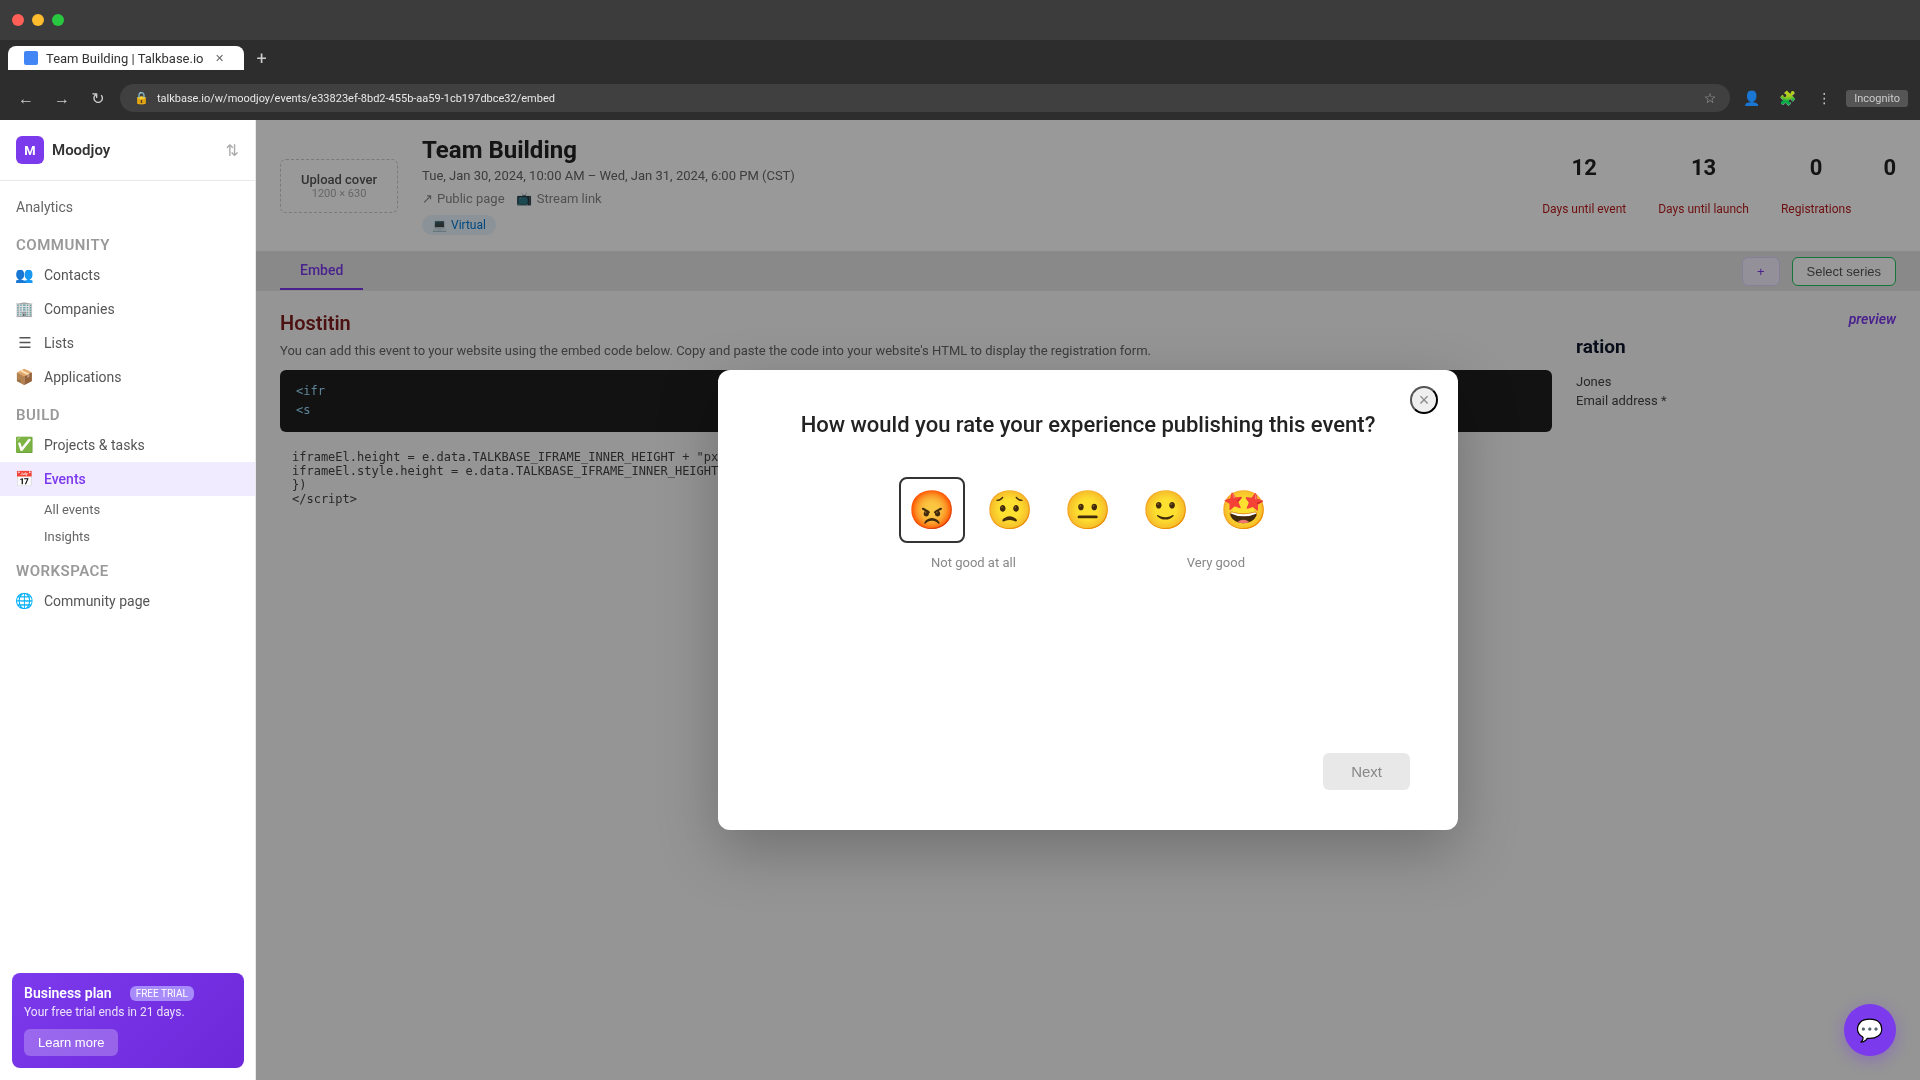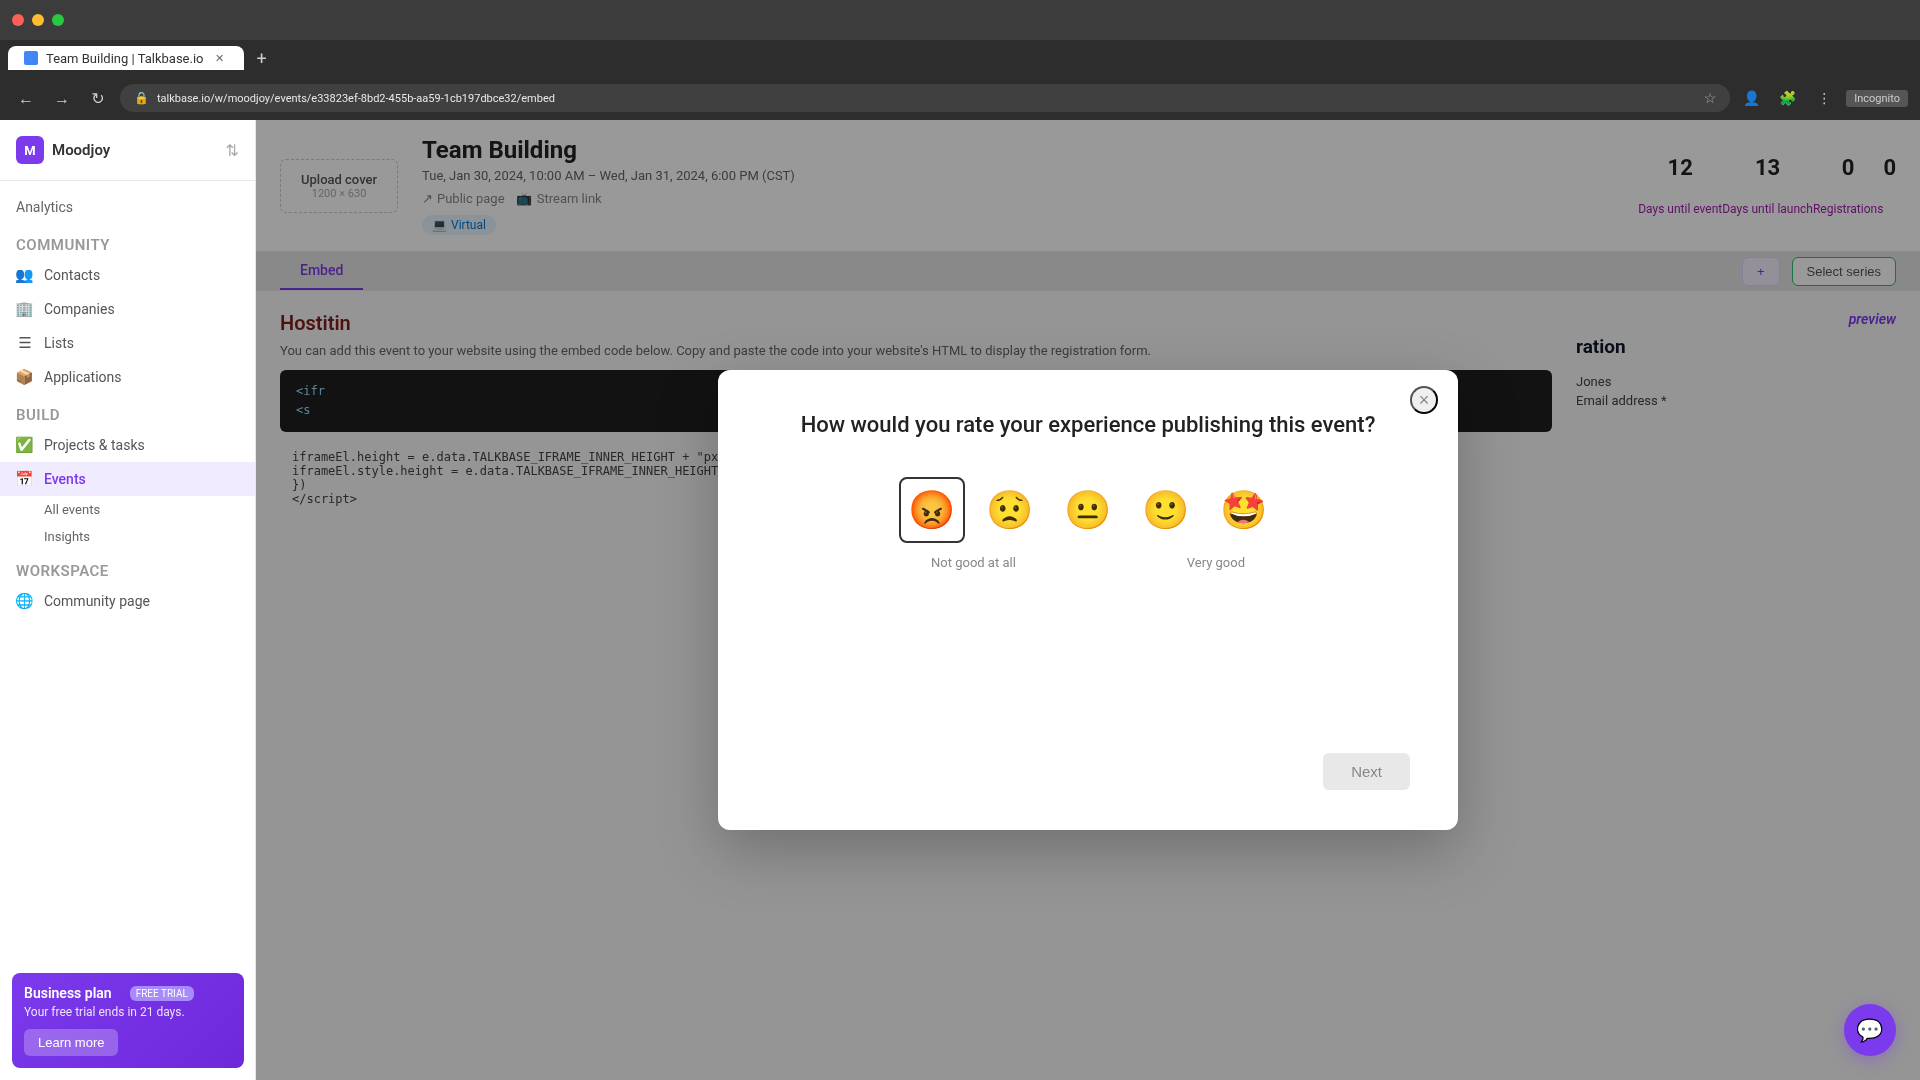--- a/index.html
+++ b/index.html
@@ -45,21 +45,21 @@
     .main-content { flex: 1; overflow: hidden; position: relative; }
     .page-bg { background: #f8f8f8; height: 100%; overflow: hidden; }
 
     
     .event-header { background: #fff; padding: 16px 24px; border-bottom: 1px solid #e8e8e8; display: flex; align-items: center; gap: 24px; }
     .upload-cover { border: 1px dashed #ccc; padding: 12px 20px; border-radius: 6px; font-size: 13px; color: #888; text-align: center; }
     .event-title { font-size: 24px; font-weight: 700; color: #222; }
     .event-date { font-size: 13px; color: #666; margin-top: 4px; }
     .event-stat { text-align: center; }
     .event-stat-num { font-size: 22px; font-weight: 700; color: #222; }
-    .event-stat-label { font-size: 12px; color: #a21caf; margin-top: 22px; }
+    .event-stat-label { font-size: 12px; color: #b91c1c; margin-top: 22px; }
     .business-plan-card { background: linear-gradient(135deg, #7c3aed, #6d28d9); border-radius: 8px; padding: 12px; color: white; }
     .bp-title { font-size: 14px; font-weight: 600; }
     .bp-badge { background: #a78bfa; font-size: 10px; padding: 2px 6px; border-radius: 6px; margin-left: 18px; }
     .bp-subtitle { font-size: 12px; opacity: 0.85; margin-top: 4px; }
     .bp-learn-btn { margin-top: 10px; background: rgba(255,255,255,0.25); border: none; color: white; font-size: 13px; padding: 6px 14px; border-radius: 6px; cursor: pointer; }
 
     
     .modal-overlay { position: absolute; top: 0; left: 0; width: 100%; height: 100%; background: rgba(0,0,0,0.4); display: flex; align-items: center; justify-content: center; z-index: 100; }
     .modal { background: #fff; border-radius: 12px; padding: 40px 48px; width: 740px; min-height: 460px; position: relative; box-shadow: 0 20px 60px rgba(0,0,0,0.25); display: flex; flex-direction: column; }
     .modal-close { position: absolute; top: 16px; right: 20px; width: 28px; height: 28px; display: flex; align-items: center; justify-content: center; font-size: 18px; color: #888; cursor: pointer; border-radius: 50%; }
@@ -208,21 +208,21 @@
               <span>Stream link</span>
             </span>
           </div>
           <div style="margin-top:8px;">
             <span style="background:#e8f4fd;color:#0078d4;font-size:12px;padding:3px 10px;border-radius:12px;display:inline-flex;align-items:center;gap:4px;">
               <span>💻</span>
               <span>Virtual</span>
             </span>
           </div>
         </div>
-        <div style="display:flex;margin-left:auto;">
+        <div style="display:flex;gap:32px;margin-left:auto;">
           <div class="event-stat">
             <div class="event-stat-num">12</div>
             <div class="event-stat-label">Days until event</div>
           </div>
           <div class="event-stat">
             <div class="event-stat-num">13</div>
             <div class="event-stat-label">Days until launch</div>
           </div>
           <div class="event-stat">
             <div class="event-stat-num">0</div>

